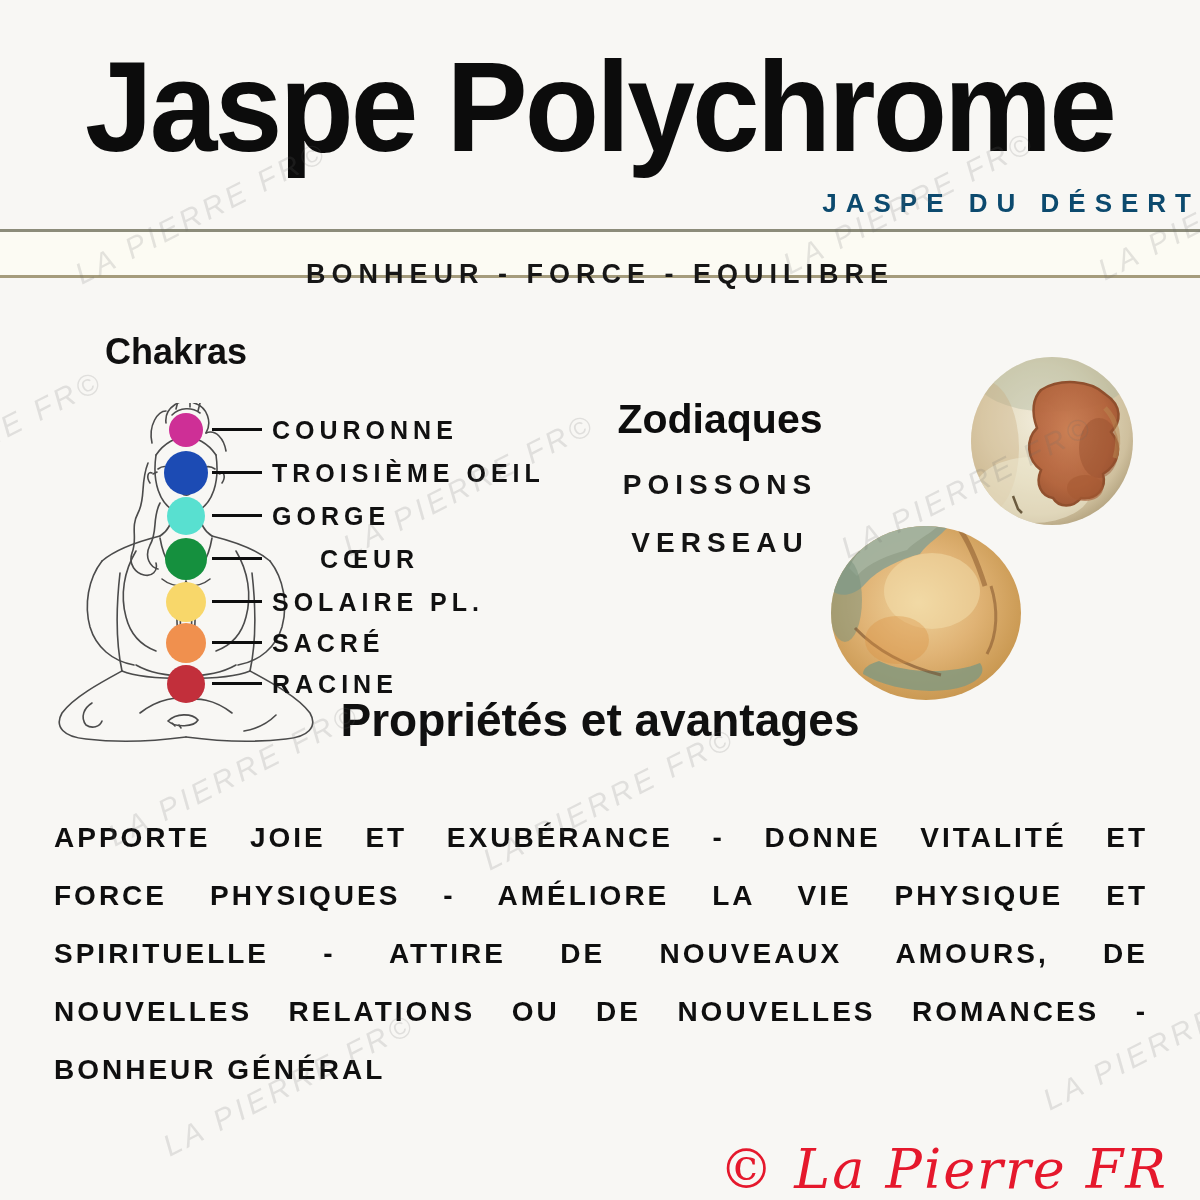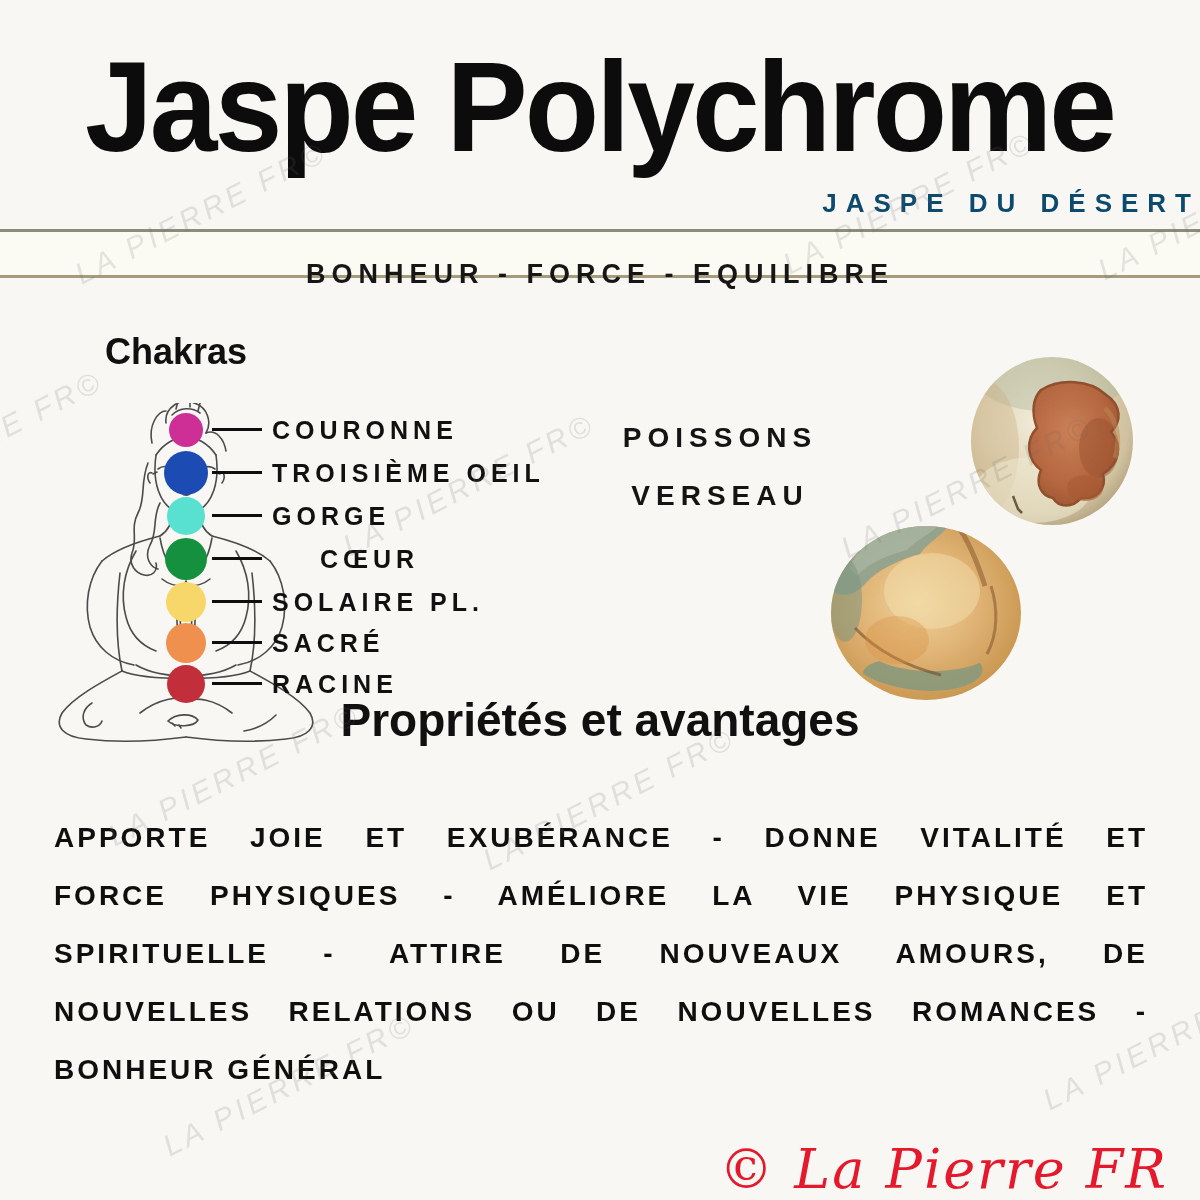--- a/index.html
+++ b/index.html
@@ -145,20 +145,21 @@
 
 <div class="abs chakra-label" style="top:415px;">COURONNE</div>
 <div class="abs chakra-label" style="top:458px;">TROISIÈME OEIL</div>
 <div class="abs chakra-label" style="top:501px;">GORGE</div>
 <div class="abs chakra-label" style="top:544px;margin-left:48px;">CŒUR</div>
 <div class="abs chakra-label" style="top:587px;">SOLAIRE PL.</div>
 <div class="abs chakra-label" style="top:628px;">SACRÉ</div>
 <div class="abs chakra-label" style="top:669px;">RACINE</div>
 
 <div class="abs zodiac">
+  <div class="zodiac-heading">Zodiaques</div>
   <div class="zodiac-sign">POISSONS</div>
   <div class="zodiac-sign">VERSEAU</div>
 </div>
 
 <svg class="abs stones-svg" width="400" height="400" viewBox="0 0 400 400">
   <defs>
     <radialGradient id="sg1" cx="42%" cy="38%" r="68%">
       <stop offset="0%" stop-color="#f1ebd9"></stop>
         <stop offset="50%" stop-color="#e1d8bb"></stop>
       <stop offset="82%" stop-color="#cfc09e"></stop>

